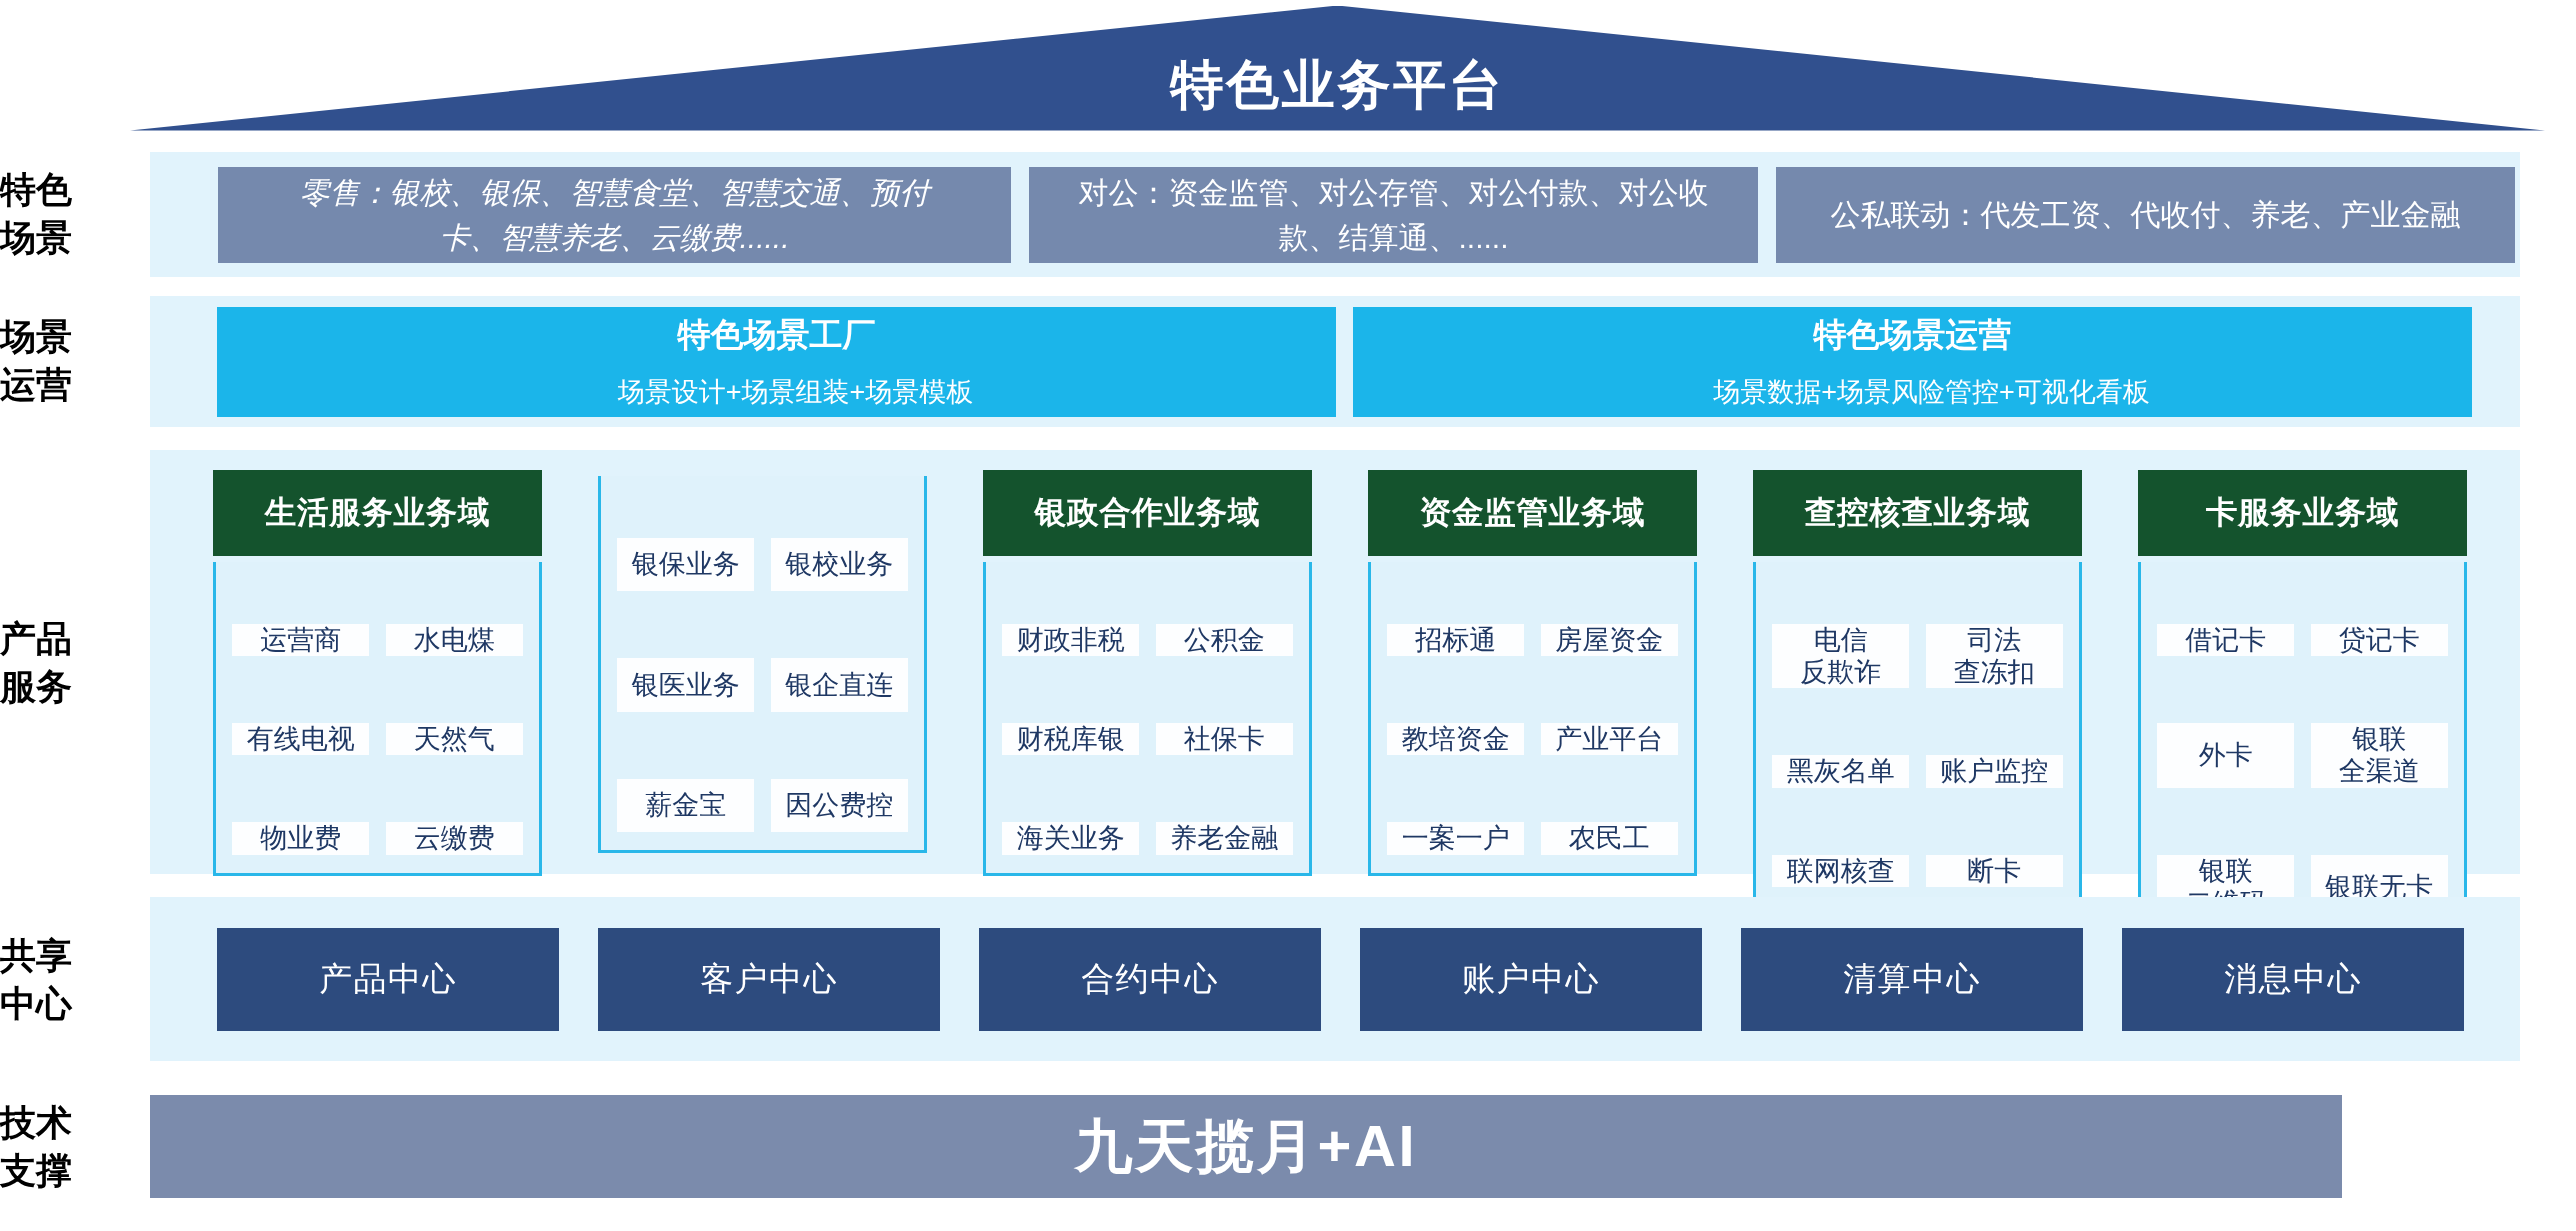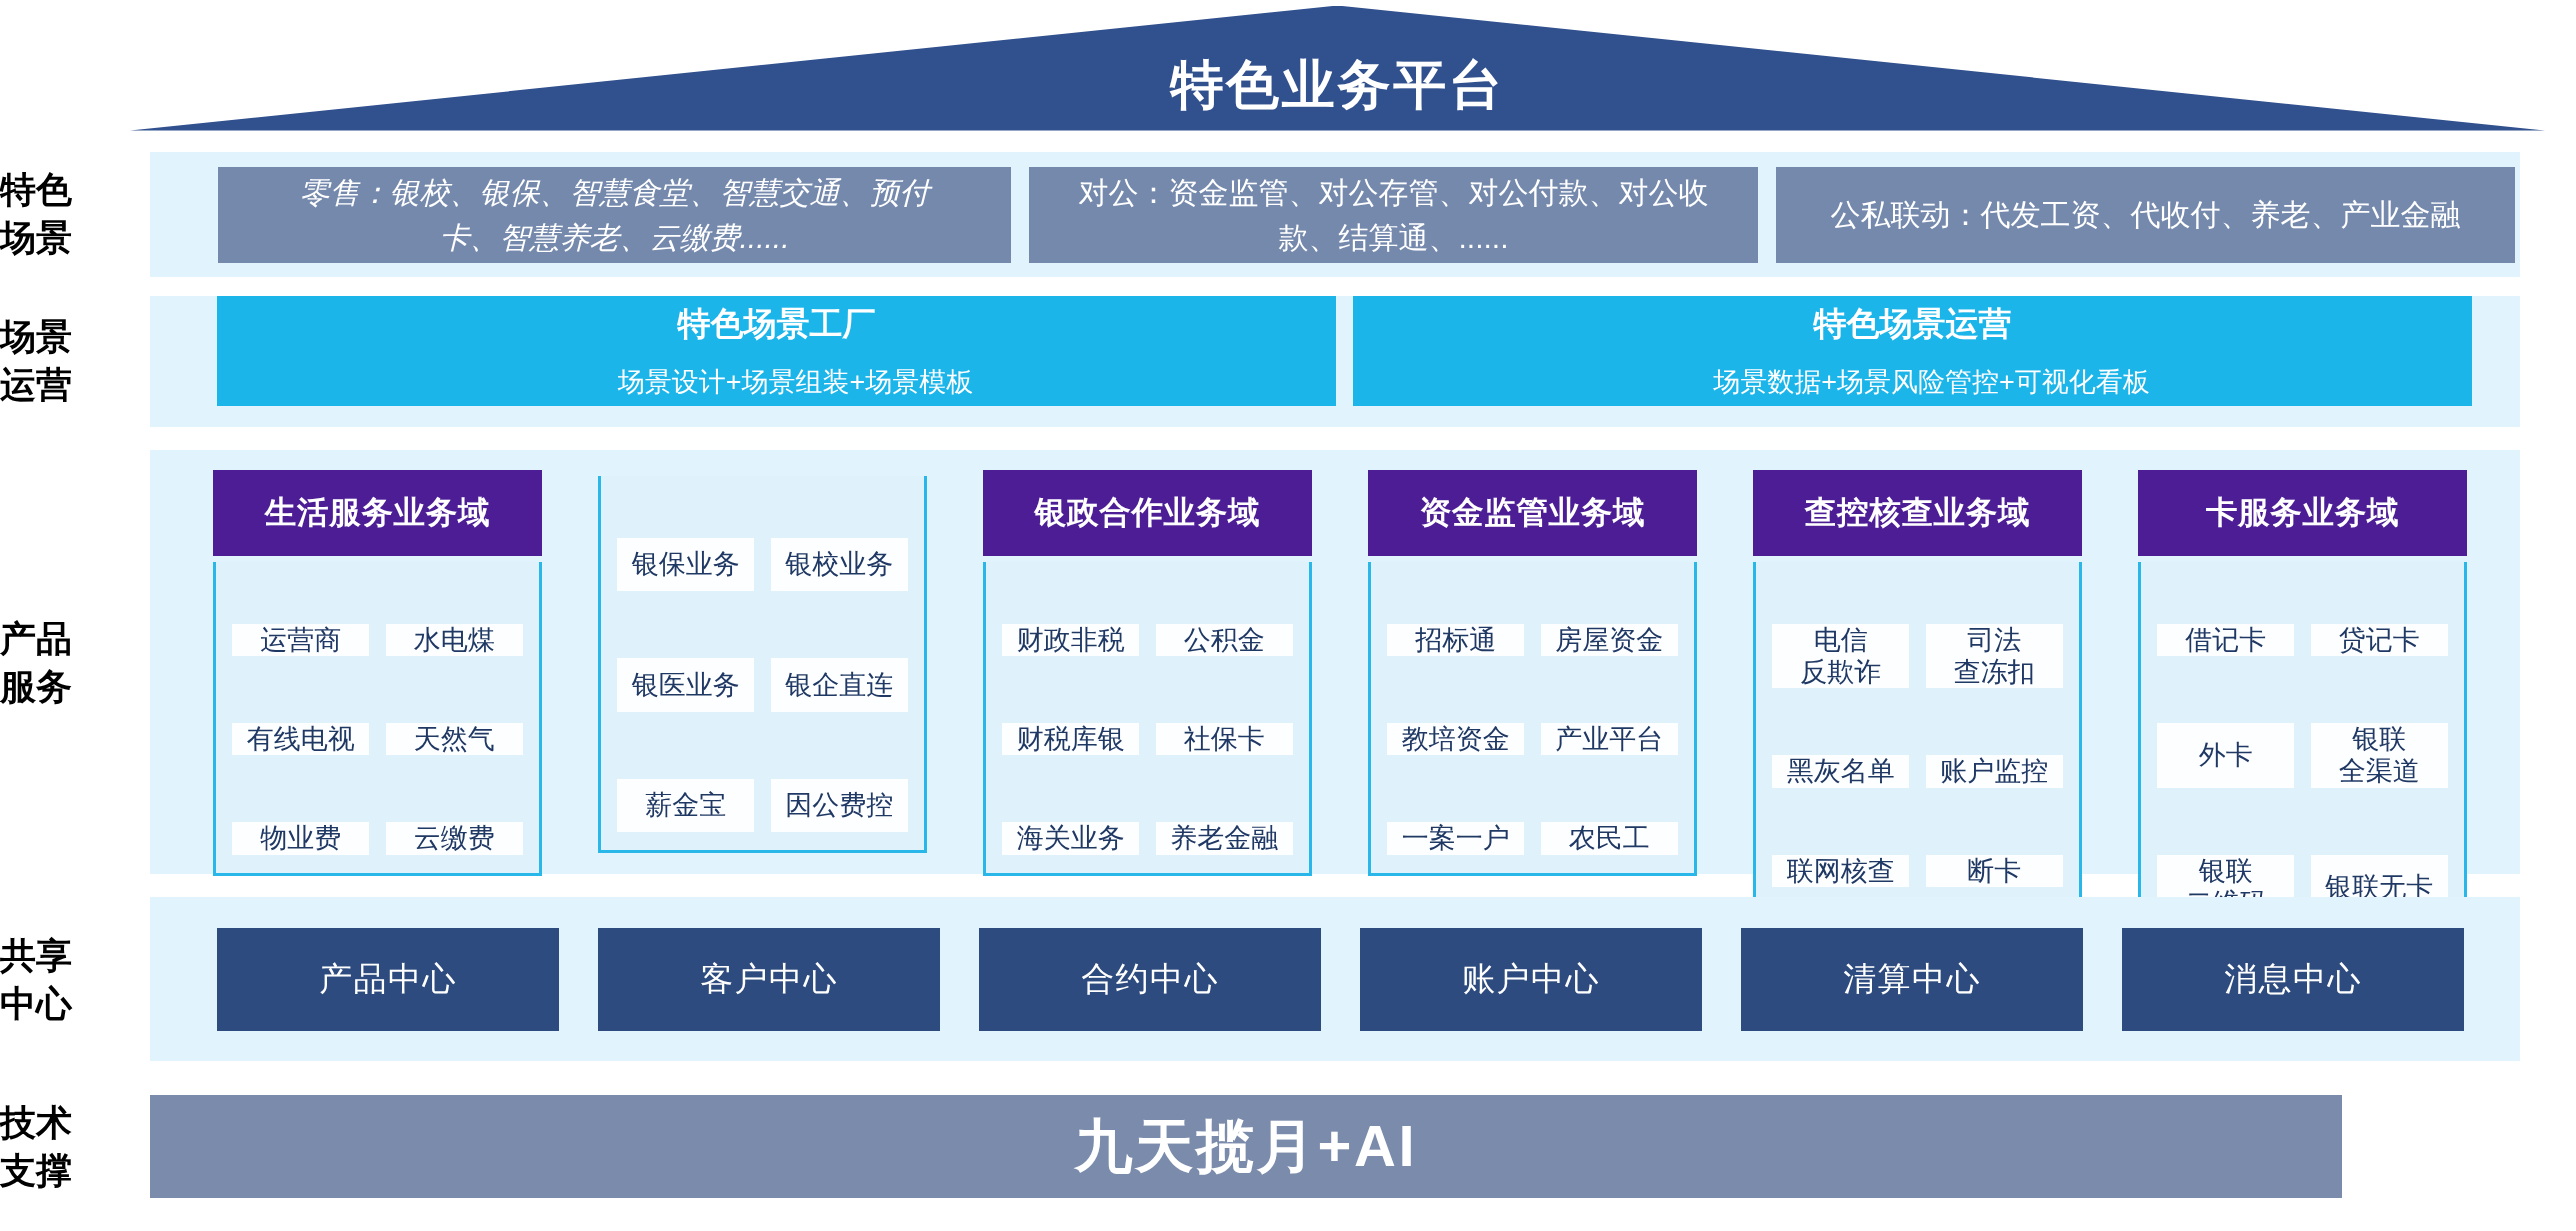--- a/index.html
+++ b/index.html
@@ -25,31 +25,31 @@
   
   .band-scenes{top:152px;height:125px;padding-left:68px;gap:18px;align-items:center;}
   .scene-box{background:#7589AD;color:#ffffff;font-size:30px;line-height:1.5;
              height:96px;display:flex;align-items:center;justify-content:center;
              text-align:center;box-sizing:border-box;padding:0 20.5px;white-space:pre-line;}
   .scene-box.w1{width:793px;font-style:italic;}
   .scene-box.w2{width:729px;}
   .scene-box.w3{width:739px;}
 
   
-  .band-operation{top:296px;height:131px;padding-left:67px;gap:17px;align-items:flex-start;}
+  .band-operation{top:296px;height:131px;padding-left:67px;gap:17px;align-items:center;}
   .op-box{width:1119px;height:110px;background:#1BB5EA;color:#ffffff;
           display:flex;flex-direction:column;align-items:center;justify-content:center;gap:16.4px;}
   .op-title{font-size:33px;font-weight:bold;}
   .op-sub{font-size:27px;margin-left:38px;}
 
   
   .band-products{top:450px;height:424px;padding-left:63px;padding-top:20px;gap:56px;
                  align-items:flex-start;}
   .prod-col{width:329px;height:383px;display:flex;flex-direction:column;box-sizing:border-box;}
-  .prod-header{flex:0 0 86px;background:#4c1d95;color:#ffffff;font-weight:bold;font-size:31.5px;
+  .prod-header{flex:0 0 86px;background:#14532d;color:#ffffff;font-weight:bold;font-size:31.5px;
                display:flex;align-items:center;justify-content:center;letter-spacing:0.7px;}
   .prod-body{margin-top:5.5px;flex:1;background:#DFF2FB;border:3.4px solid #29B7E9;border-top:none;
              box-sizing:border-box;padding:18px 16.4px;display:grid;
              grid-template-columns:1fr 1fr;gap:23px 16.4px;}
   .prod-cell{background:#FDFEFF;color:#1F3864;font-size:27px;line-height:1.2;
              display:flex;align-items:center;justify-content:center;text-align:center;
              white-space:pre-line;margin-top:44px;}
 
   
   .band-centers{top:897px;height:164px;padding-left:67px;gap:39px;align-items:center;}

